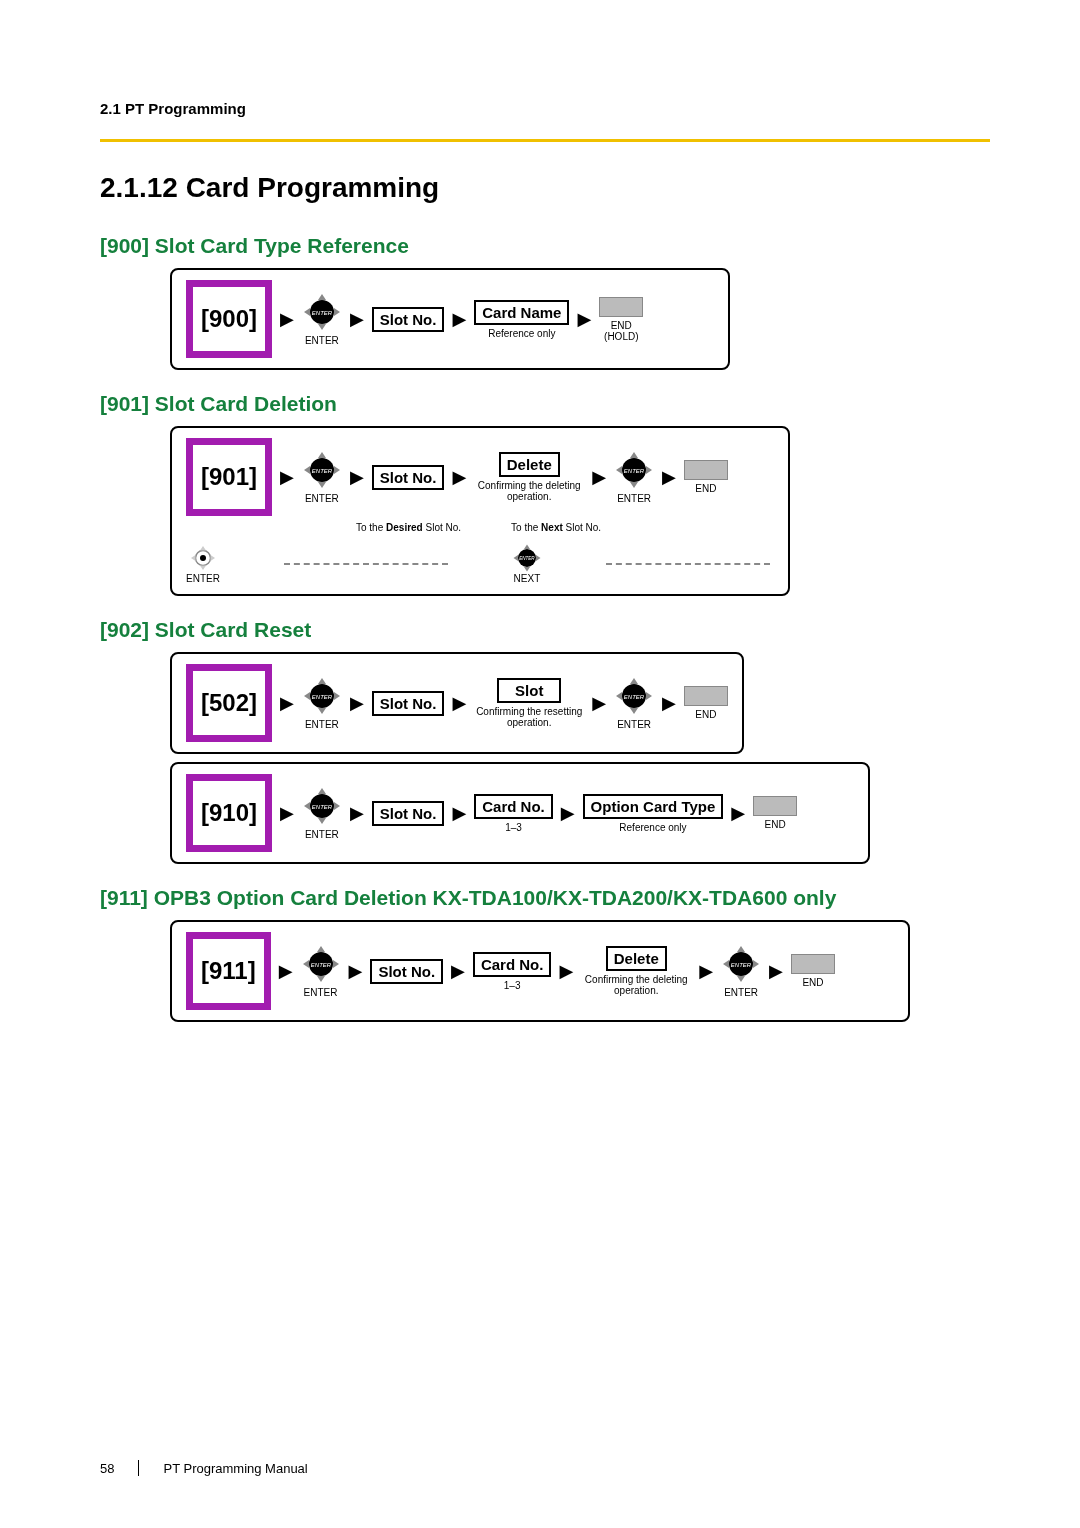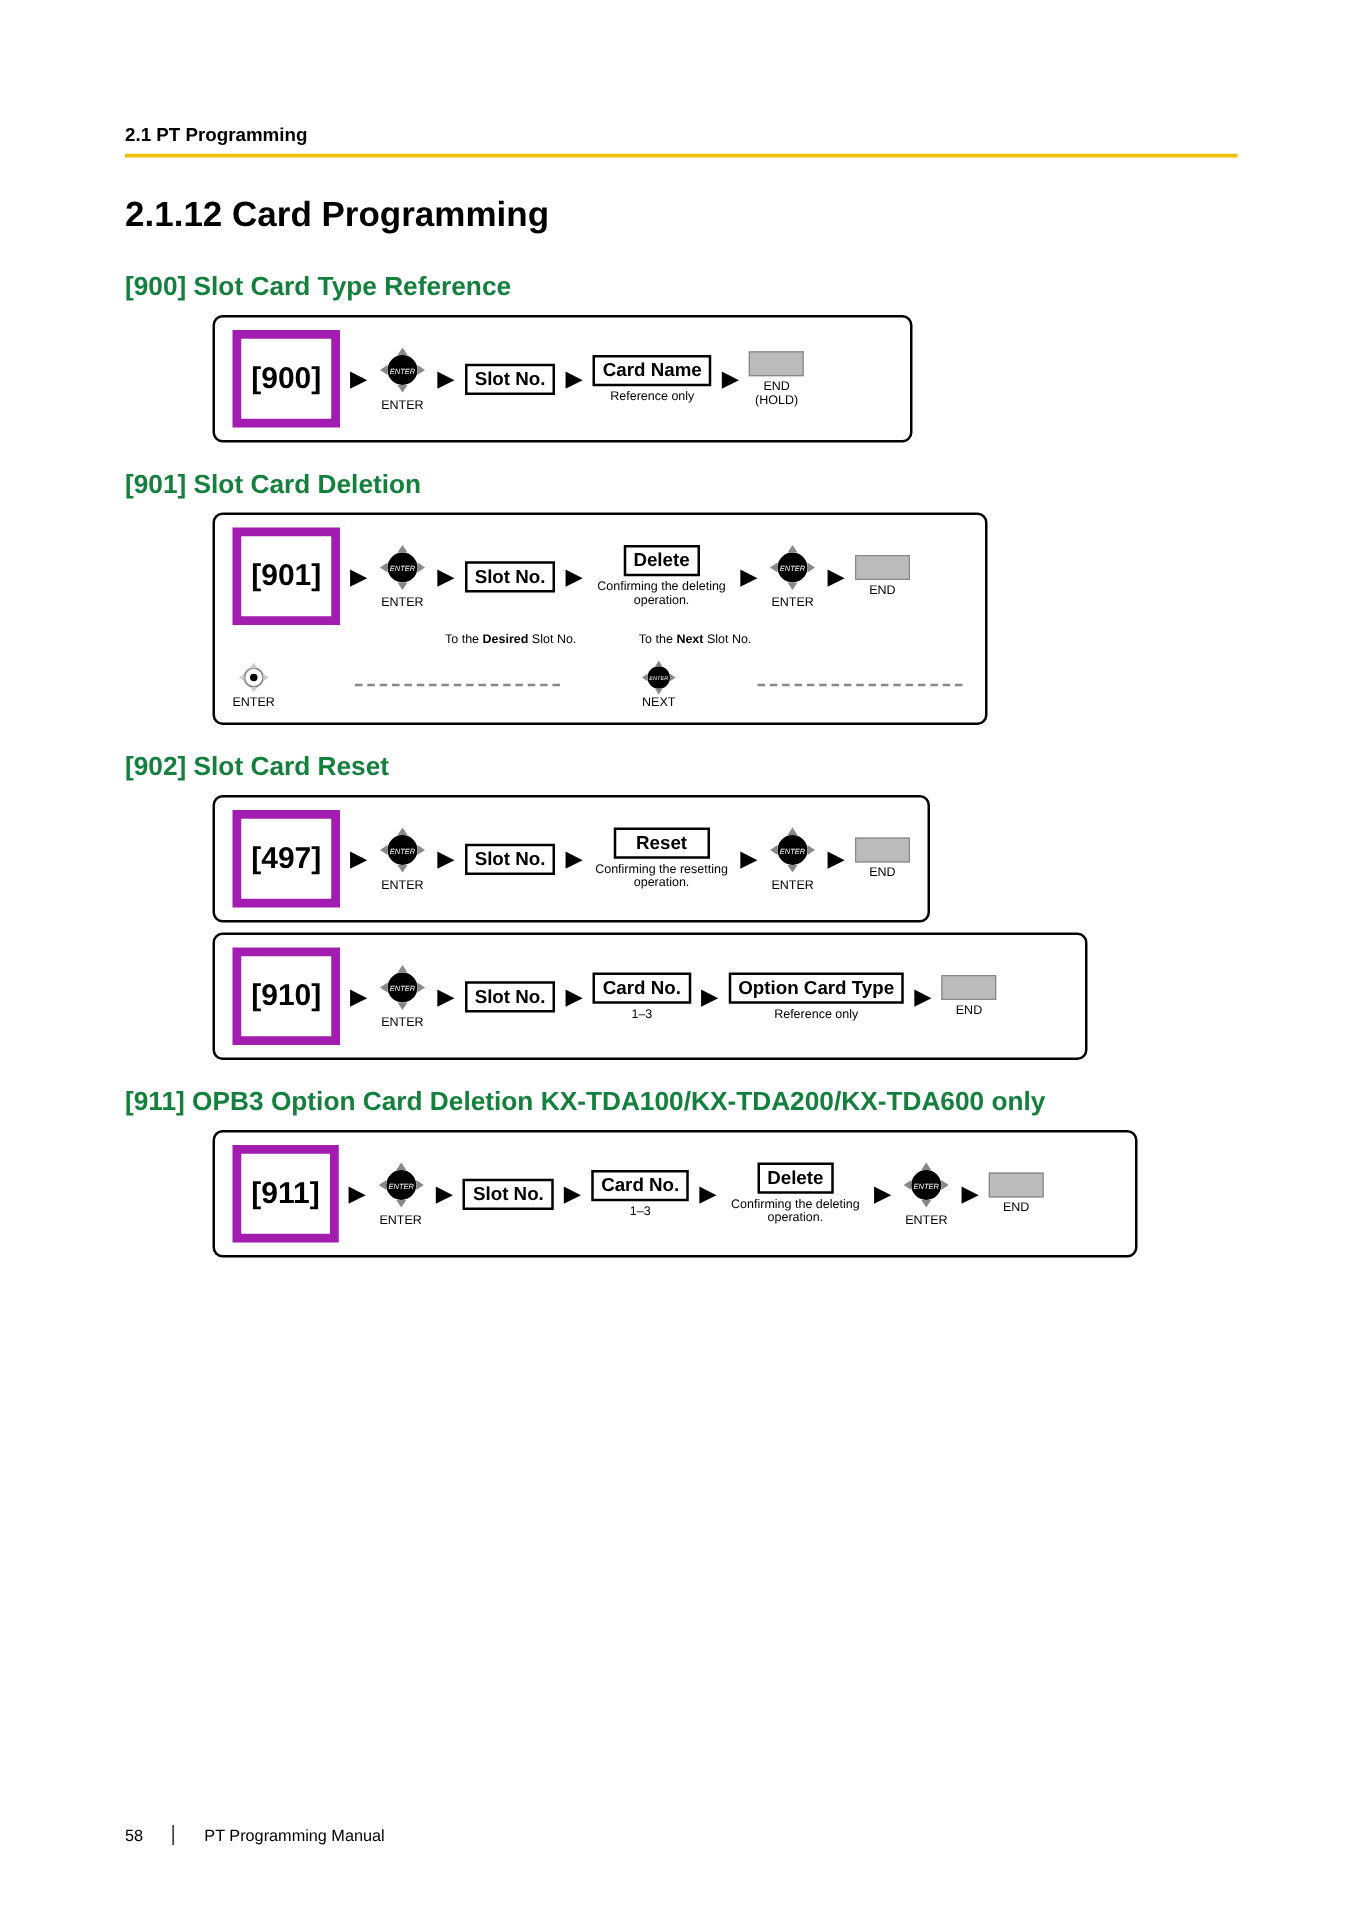--- a/index.html
+++ b/index.html
@@ -12,21 +12,21 @@
     width: 1080px;
   }
   .page {
     padding: 100px 90px 40px 100px;
     position: relative;
     min-height: 1528px;
   }
   .header-section {
     font-weight: bold;
     font-size: 15px;
-    margin-bottom: 6px;
+    margin-bottom: 22px;
   }
   .rule {
     height: 3px;
     background: #f0c000;
     margin-bottom: 30px;
   }
   .title {
     font-size: 28px;
     font-weight: bold;
     margin-bottom: 30px;
@@ -278,42 +278,42 @@
         </div>
         <div class="dashed-line"></div>
       </div>
     </div>
   </div>
 
   <div class="subhead">[902] Slot Card Reset</div>
   <div class="flowbox-wrap">
     <div class="flowbox">
       <div class="flowrow">
-        <span class="code">[497]</span>
+        <span class="code">[502]</span>
         <span class="tri">▶</span>
         <div class="step-col">
           <div class="enter-btn">
             <svg viewBox="0 0 40 40">
                 <circle cx="20" cy="20" r="12" fill="#000"></circle>
                 <polygon points="20,2 24,8 16,8" fill="#888"></polygon>
                 <polygon points="20,38 24,32 16,32" fill="#888"></polygon>
                 <polygon points="2,20 8,16 8,24" fill="#888"></polygon>
                 <polygon points="38,20 32,16 32,24" fill="#888"></polygon>
                 <text x="20" y="23" font-size="6" fill="#fff" text-anchor="middle" font-family="Arial" font-style="italic">ENTER</text>
               </svg>
           </div>
           <div class="label-under">ENTER</div>
         </div>
         <span class="tri">▶</span>
         <div class="step-col">
             <span class="chip">Slot No.</span>
           </div>
         <span class="tri">▶</span>
         <div class="step-col">
-          <span class="chip" style="padding-left:16px;padding-right:16px;">Reset</span>
+          <span class="chip" style="padding-left:16px;padding-right:16px;">Slot</span>
           <div class="sublabel">Confirming the resetting operation.</div>
         </div>
         <span class="tri">▶</span>
         <div class="step-col">
           <div class="enter-btn">
             <svg viewBox="0 0 40 40">
                 <circle cx="20" cy="20" r="12" fill="#000"></circle>
                 <polygon points="20,2 24,8 16,8" fill="#888"></polygon>
                 <polygon points="20,38 24,32 16,32" fill="#888"></polygon>
                 <polygon points="2,20 8,16 8,24" fill="#888"></polygon>

